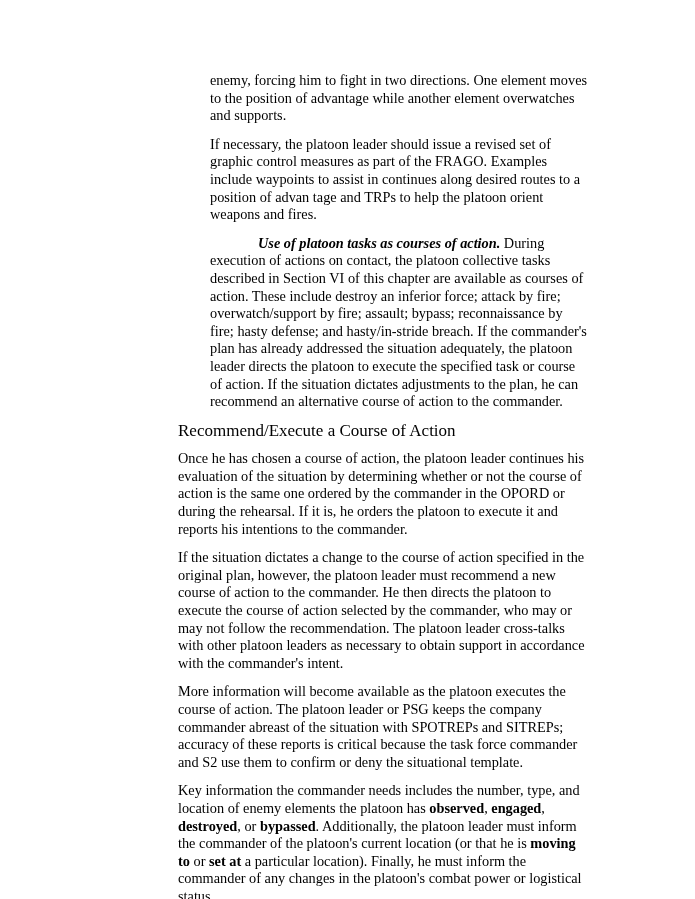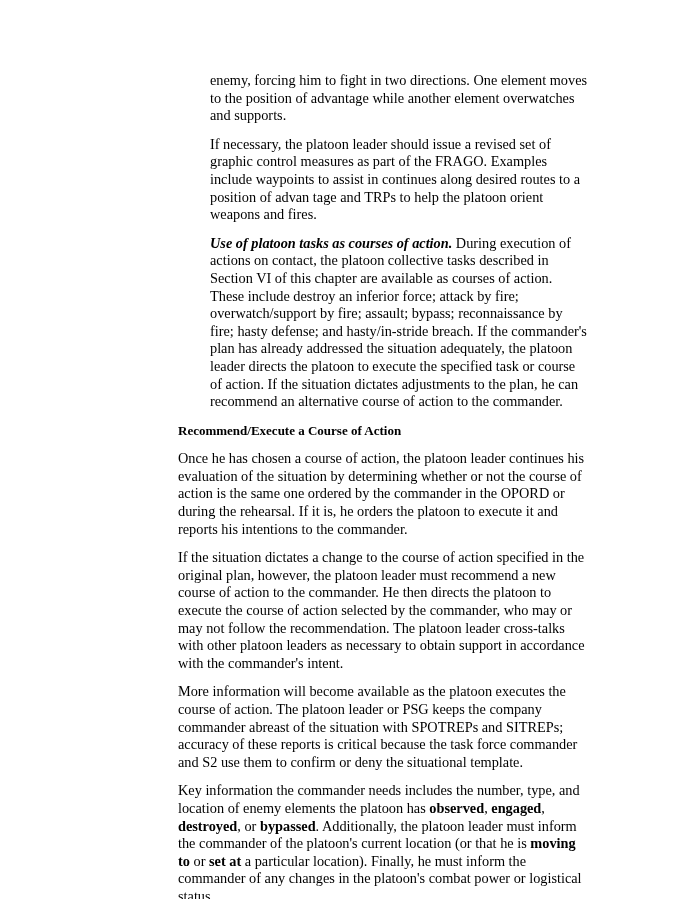--- a/index.html
+++ b/index.html
@@ -32,28 +32,29 @@
     font-size: 14.3px;
     line-height: 17.6px;
     text-align: left;
     text-indent: 0;
   }
   p.indent {
     padding-left: 32px;
   }
   h2.heading {
     margin: 7px 0 11px 0;
-    font-size: 13px;
+    font-size: 17px;
     line-height: 17.6px;
-    font-weight: bold;
+    font-weight: normal;
     text-align: left;
   }
   .run-in {
     font-weight: bold;
     font-style: italic;
+    margin-left: 48px;
   }
 </style>
 </head>
 <body>
 
 <div class="page">
   <div class="content">
 
     <p class="para indent">enemy, forcing him to fight in two directions. One element moves to the position of advantage while another element overwatches and supports.</p>
 

